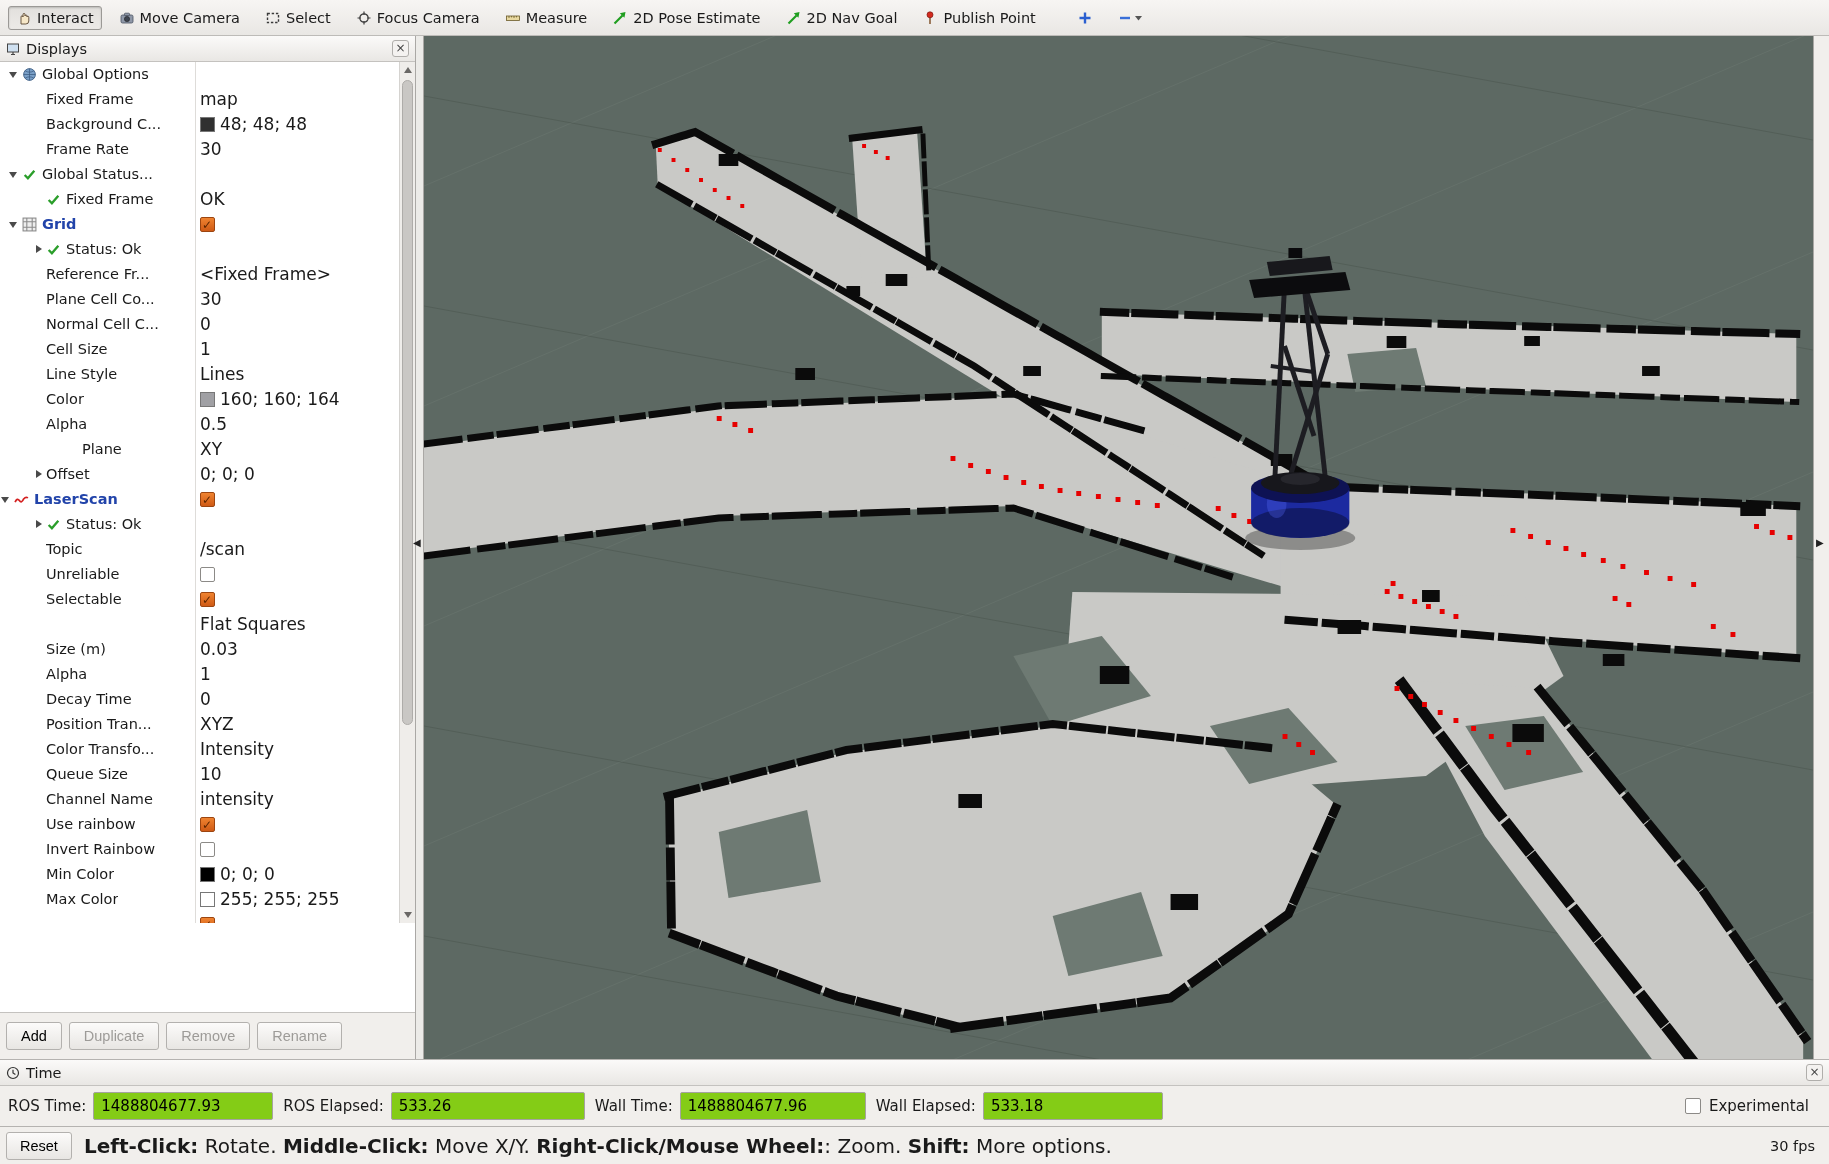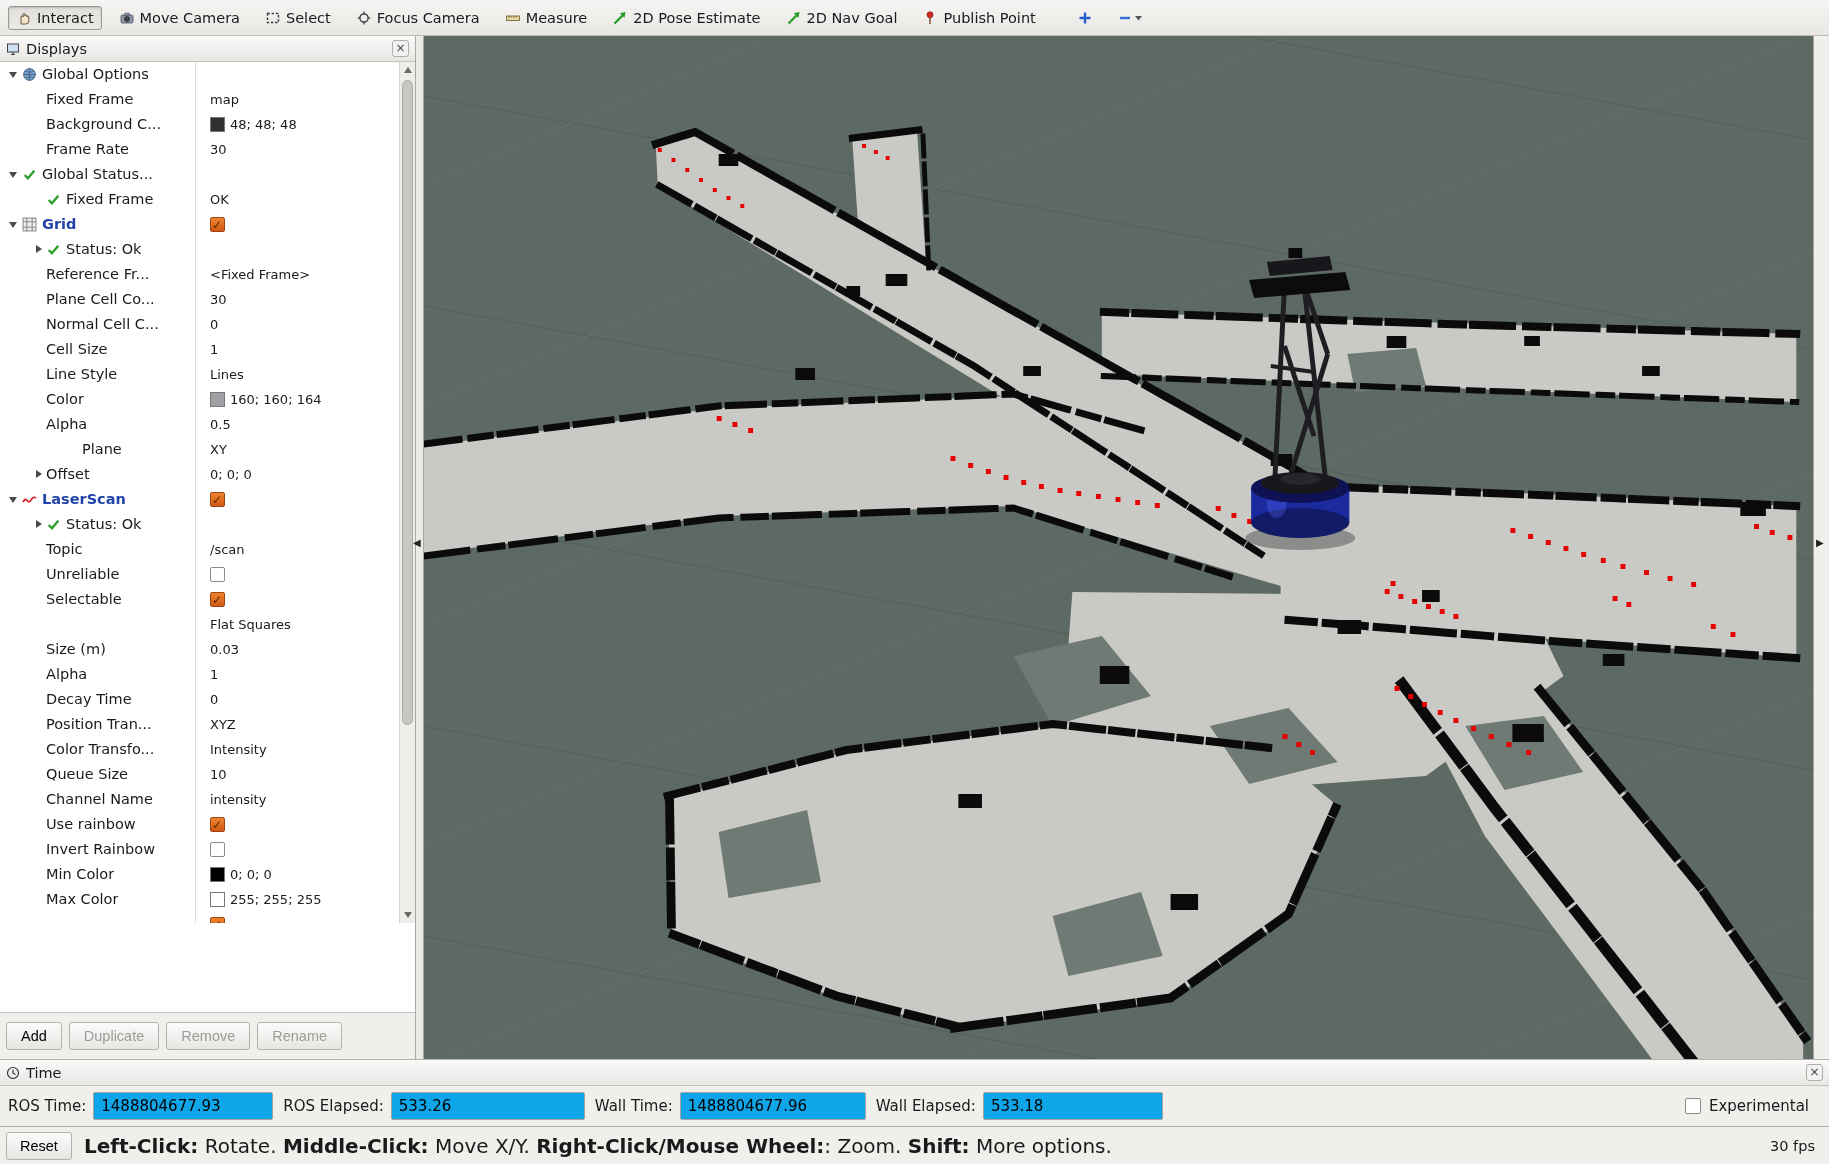--- a/index.html
+++ b/index.html
@@ -34,22 +34,22 @@
   .trow{ display:flex; height:25px; line-height:25px; }
   .tlabel{ flex:0 0 195px; display:flex; align-items:center; overflow:hidden; white-space:nowrap; font-size:14.5px; }
   .exp{ width:14px; flex:0 0 14px; display:inline-block; position:relative; height:25px; }
   .exp.open::after{ content:""; position:absolute; left:1px; top:10px;
                     border-left:4.5px solid transparent; border-right:4.5px solid transparent; border-top:6px solid #4a4a4a; }
   .exp.closed::after{ content:""; position:absolute; left:4px; top:8px;
                       border-top:4.5px solid transparent; border-bottom:4.5px solid transparent; border-left:6px solid #4a4a4a; }
   .ticon{ width:20px; flex:0 0 20px; display:inline-flex; align-items:center; }
   .plabel{ overflow:hidden; text-overflow:ellipsis; }
   .plabel.link{ color:#2244aa; font-weight:bold; }
-  .tvalue{ flex:1; border-left:1px solid #dedcd9; padding-left:14px; display:flex; align-items:center;
-           gap:5px; overflow:hidden; white-space:nowrap; font-size:13px; }
+  .tvalue{ flex:1; border-left:1px solid #dedcd9; padding-left:4px; display:flex; align-items:center;
+           gap:5px; overflow:hidden; white-space:nowrap; font-size:17px; }
   .cb{ width:15px; height:15px; border:1px solid #8c8a87; background:#fff; display:inline-block;
        position:relative; border-radius:2px; }
   .cb.checked{ background:linear-gradient(#ef8330,#cf5a15); border-color:#9c4510; }
   .cb.checked::after{ content:"✓"; position:absolute; left:1px; top:0; font-size:12px; line-height:14px;
                       color:#5a2500; font-weight:bold; }
   .swatch{ width:15px; height:15px; border:1px solid #777; display:inline-block; flex:0 0 15px; }
 
   .sbar{ position:absolute; right:0; top:0; width:16px; height:861px; background:#efede a;
          background:#efedea; border-left:1px solid #d5d3d0; }
   .sbar .thumb{ position:absolute; left:2px; right:2px; top:18px; height:645px; background:#c9c7c4;
@@ -71,21 +71,21 @@
   .viewport{ flex:1; position:relative; min-width:0; background:#5d6963; overflow:hidden; }
   svg.scene{ position:absolute; inset:0; width:100%; height:100%; display:block; }
   .rstrip{ flex:0 0 16px; background:#f1efec; border-left:1px solid #aaa8a5; position:relative; }
   .rstrip .arr{ position:absolute; top:49%; left:2px; font-size:10px; color:#222; }
 
   
   .timepanel{ flex:0 0 67px; display:flex; flex-direction:column; border-top:1px solid #b5b3b0; background:#f1efec; }
   .trow2{ flex:1; display:flex; align-items:center; padding:0 8px; gap:10px; }
   .tfield{ display:flex; align-items:center; gap:7px; }
   .tfield input{ height:28px; border:1px solid #a5a3a0; border-radius:2px; padding:0 7px;
-                 font:inherit; background:#0ea5e9; }
+                 font:inherit; background:#84cc16; }
   .tfield:nth-child(1) input{ width:180px; }
   .tfield:nth-child(2) input{ width:194px; }
   .tfield:nth-child(3) input{ width:186px; }
   .tfield:nth-child(4) input{ width:180px; }
   .expm{ margin-left:auto; display:flex; align-items:center; gap:8px; padding-right:12px; }
   .cb16{ width:16px; height:16px; border:1px solid #8c8a87; background:#fff; border-radius:2px; }
 
   
   .statusbar{ flex:0 0 38px; display:flex; align-items:center; background:#f1efec;
               border-top:1px solid #b5b3b0; padding:0 6px; gap:12px; }
@@ -374,21 +374,21 @@
             <div class="trow" data-name="tree-row">
               <div class="tlabel" style="padding-left: 32px;">
                 <span class="exp closed" data-name="expander-closed-icon"></span>
                 <span class="plabel" data-name="property-label">Offset</span>
               </div>
               <div class="tvalue" data-name="property-value">
                 <span data-name="property-value-text">0; 0; 0</span>
               </div>
             </div>
             <div class="trow" data-name="tree-row">
-              <div class="tlabel" style="padding-left: 8px;">
+              <div class="tlabel" style="padding-left: 0;">
                 <span class="exp open" data-name="expander-open-icon"></span>
                 <span class="ticon" data-name="laserscan-icon">
                   <svg viewBox="0 0 14 14" width="15" height="15">
                     <path d="M1 9.5 q2-4.5 4-1.5 t4-1.5 q2-2.5 4-1" fill="none" stroke="#d42020" stroke-width="1.6"></path>
                   </svg>
                 </span>
                 <span class="plabel link" data-name="property-label">LaserScan</span>
               </div>
               <div class="tvalue" data-name="property-value">
                 <span class="cb checked" data-name="checkbox-checked"></span>

